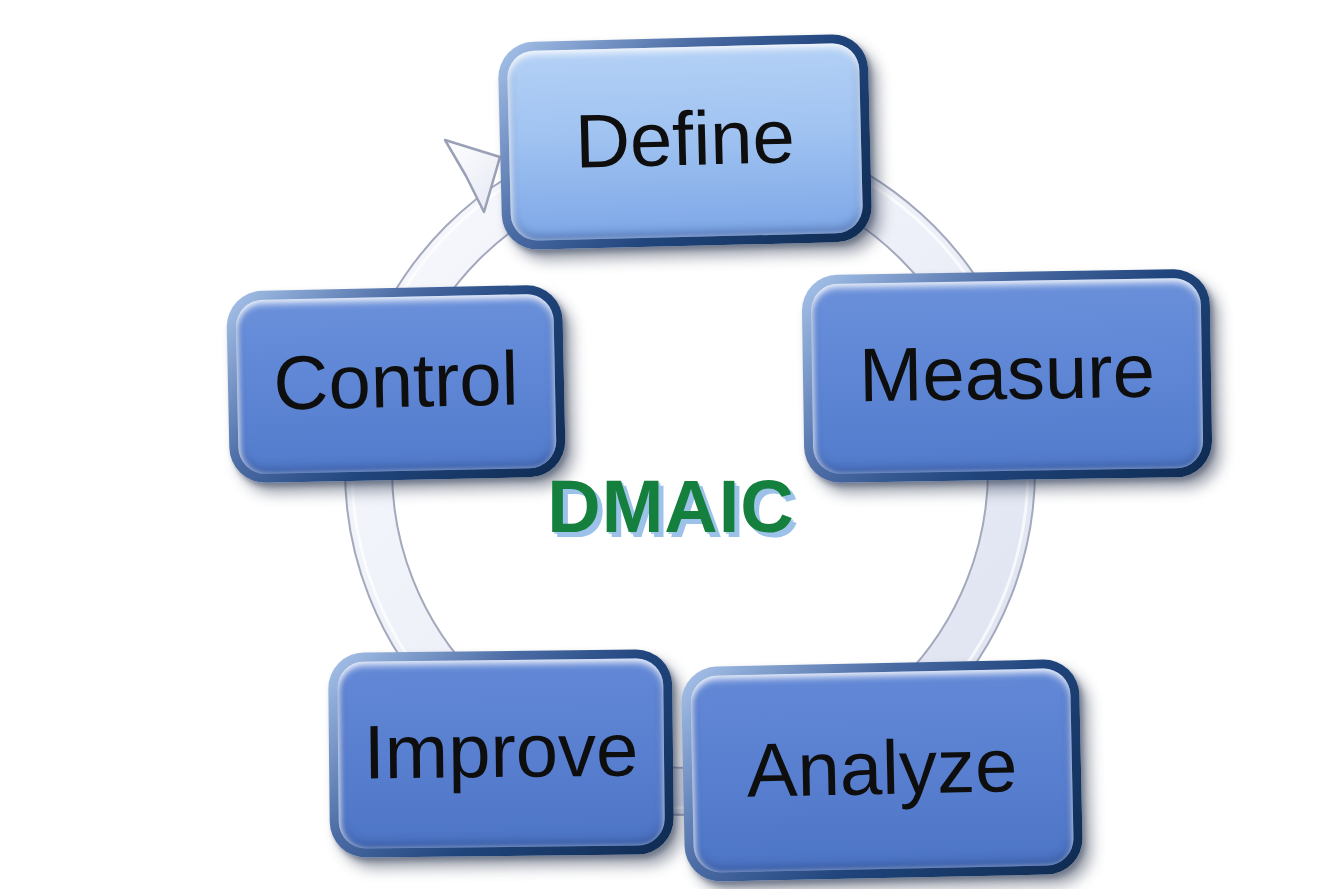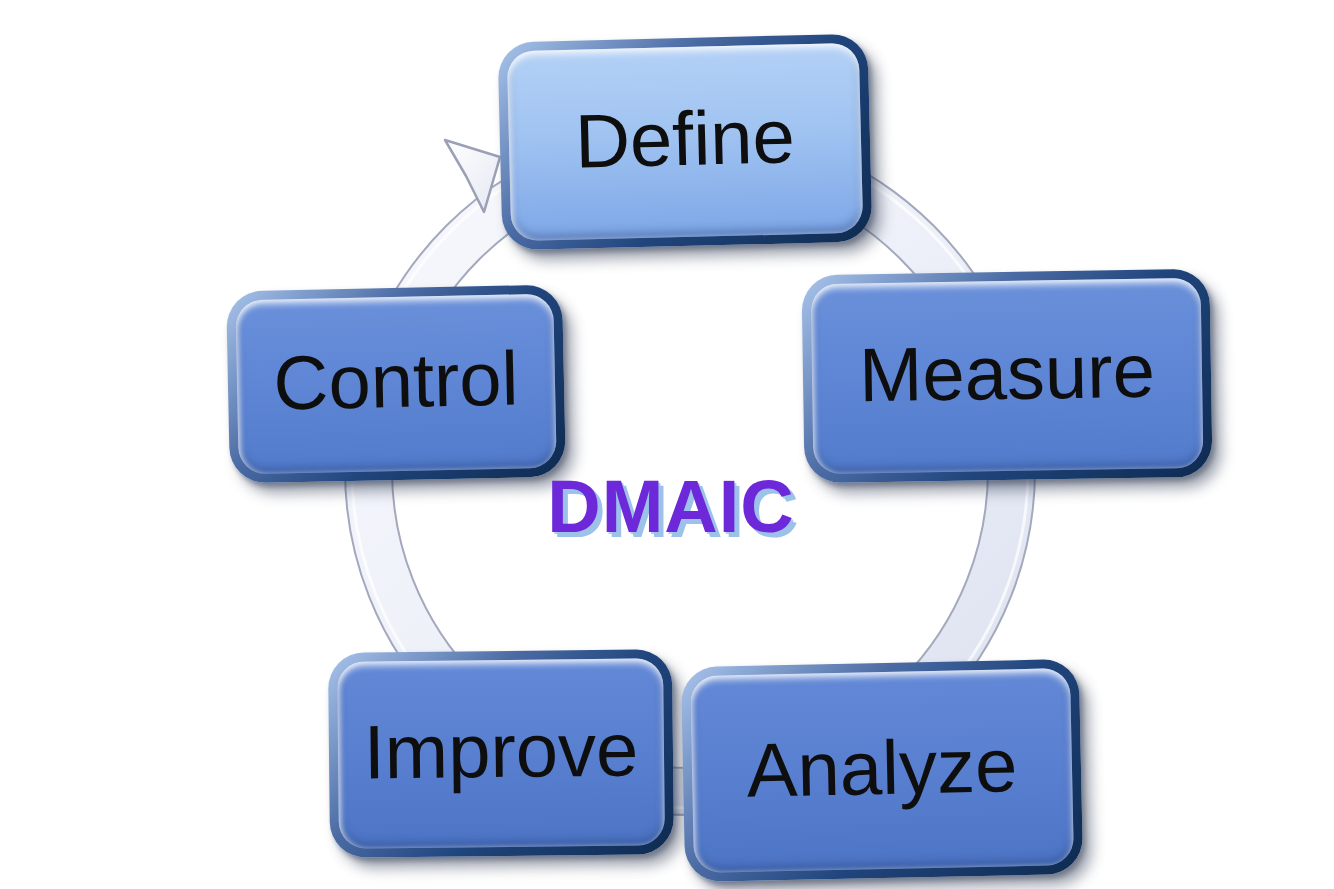--- a/index.html
+++ b/index.html
@@ -66,21 +66,21 @@
 
   
   .center-title {
     position: absolute;
     left: 671px;
     top: 506px;
     transform: translate(-50%, -50%);
     font-size: 74px;
     font-weight: bold;
     letter-spacing: 1px;
-    color: #6d28d9;
+    color: #15803d;
     text-shadow: 5px 5px 0 #9cc2ea, 2px 2px 0 #b3cfef;
     white-space: nowrap;
   }
 </style>
 </head>
 <body>
 
 <div class="stage">
 
   <svg class="ring-svg" viewBox="0 0 1334 889" xmlns="http://www.w3.org/2000/svg">

